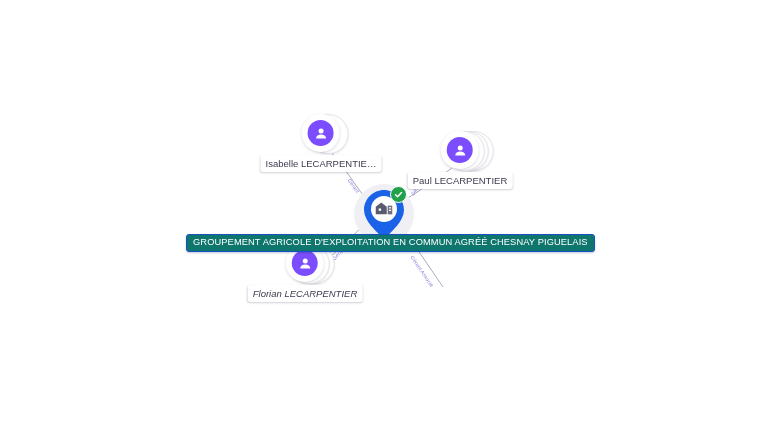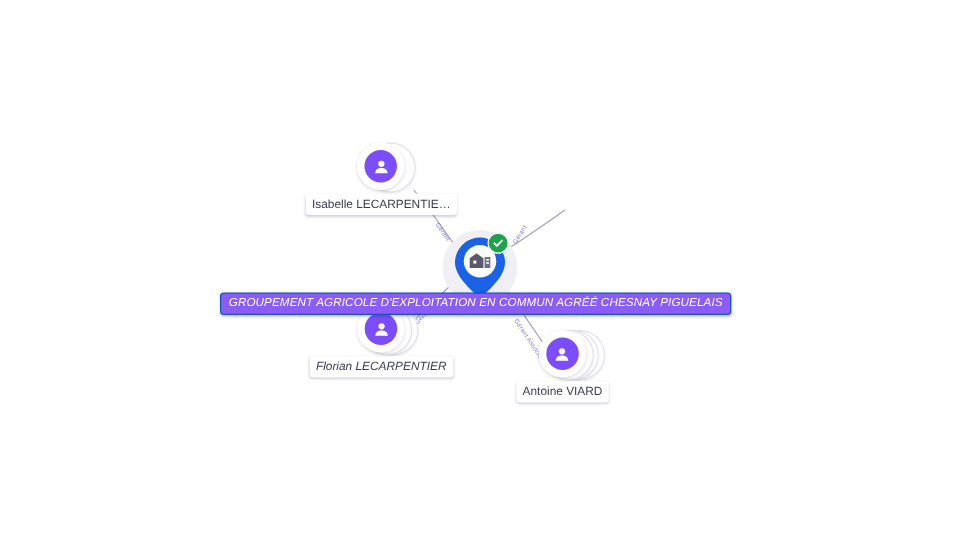--- a/index.html
+++ b/index.html
@@ -134,35 +134,34 @@
     background: #21a14b;
     border: 1.5px solid #ffffff;
     display: flex;
     align-items: center;
     justify-content: center;
   }
 
   
   #company-label-bar {
     position: absolute;
-    left: 176px;
+    left: 186px;
     top: 234px;
     height: 16px;
-    background: #8b5cf6;
+    background: #0f766e;
     border: 1px solid #1752c4;
     border-radius: 3px;
     color: #ffffff;
     font-size: 9.3px;
     line-height: 14px;
     letter-spacing: 0.1px;
     padding: 0 6px;
     white-space: nowrap;
     z-index: 8;
     box-shadow: 0 1px 2px rgba(20,40,100,0.25);
-    font-style: italic;
   }
 
   
   .edge-label {
     position: absolute;
     font-size: 5px;
     line-height: 6px;
     color: #6b5fd6;
     white-space: nowrap;
     transform-origin: left center;
@@ -185,68 +184,68 @@
   </svg>
 
   <div class="edge-label" style="left:349px; top:176px; transform:rotate(55deg);">Gérant</div>
 
   <div class="edge-label" style="left:412px; top:192px; transform:rotate(-58deg);">Gérant</div>
 
   <div class="edge-label" style="left:333px; top:256px; transform:rotate(-45deg);">Gérant</div>
 
   <div class="edge-label" style="left:412px; top:253px; transform:rotate(56deg);">Gérant Associé</div>
 
-  <div class="node person-node" style="left:305px; top:143px;">
+  <div class="node person-node" style="left:321px; top:143px;">
     <div class="avatar-stack">
       <div class="stack-card" style="left:7px;"></div>
       <div class="avatar-main">
         <div class="avatar-disc">
           <svg width="15" height="15" viewBox="0 0 24 24" fill="#ffffff">
             <circle cx="12" cy="8" r="4"></circle>
             <path d="M4 20c0-4.2 3.6-6.5 8-6.5s8 2.3 8 6.5z"></path>
           </svg>
         </div>
       </div>
     </div>
     <div class="node-label">Isabelle LECARPENTIE…</div>
   </div>
 
+  <div class="node person-node" style="left:460px; top:160px;">
+    <div class="avatar-stack">
+      <div class="stack-card" style="left:13px;"></div>
+      <div class="stack-card" style="left:8px;"></div>
+      <div class="stack-card" style="left:4px;"></div>
+      <div class="avatar-main">
+        <div class="avatar-disc">
+          <svg width="15" height="15" viewBox="0 0 24 24" fill="#ffffff">
+            <circle cx="12" cy="8" r="4"></circle>
+            <path d="M4 20c0-4.2 3.6-6.5 8-6.5s8 2.3 8 6.5z"></path>
+          </svg>
+        </div>
+      </div>
+    </div>
+    <div class="node-label">Paul LECARPENTIER</div>
+  </div>
 
   <div class="node person-node" style="left:305px; top:273px;font-style:italic;">
     <div class="avatar-stack">
       <div class="stack-card" style="left:9px;"></div>
       <div class="stack-card" style="left:4px;"></div>
       <div class="avatar-main">
         <div class="avatar-disc">
           <svg width="15" height="15" viewBox="0 0 24 24" fill="#ffffff">
             <circle cx="12" cy="8" r="4"></circle>
             <path d="M4 20c0-4.2 3.6-6.5 8-6.5s8 2.3 8 6.5z"></path>
           </svg>
         </div>
       </div>
     </div>
     <div class="node-label">Florian LECARPENTIER</div>
   </div>
 
-  <div class="node person-node" style="left:450px; top:293px;">
-    <div class="avatar-stack">
-      <div class="stack-card" style="left:13px;"></div>
-      <div class="stack-card" style="left:8px;"></div>
-      <div class="stack-card" style="left:4px;"></div>
-      <div class="avatar-main">
-        <div class="avatar-disc">
-          <svg width="15" height="15" viewBox="0 0 24 24" fill="#ffffff">
-            <circle cx="12" cy="8" r="4"></circle>
-            <path d="M4 20c0-4.2 3.6-6.5 8-6.5s8 2.3 8 6.5z"></path>
-          </svg>
-        </div>
-      </div>
-    </div>
-    <div class="node-label">Antoine VIARD</div>
-  </div>
 
   <div id="company-node" style="left:384px; top:214px;">
     <div class="company-halo"></div>
     <div class="pin-wrap">
       <svg class="pin" width="52" height="58" viewBox="0 0 52 58">
         <path d="M26 5 C15 5 6 14 6 25 C6 36 18 46 26 54 C34 46 46 36 46 25 C46 14 37 5 26 5 Z" fill="#1a63e8"></path>
         <circle cx="26" cy="24" r="13" fill="#ffffff"></circle>
       </svg>
       <div class="pin-glyph">
         <svg width="22" height="22" viewBox="0 0 24 24" fill="#5a5a6e">

